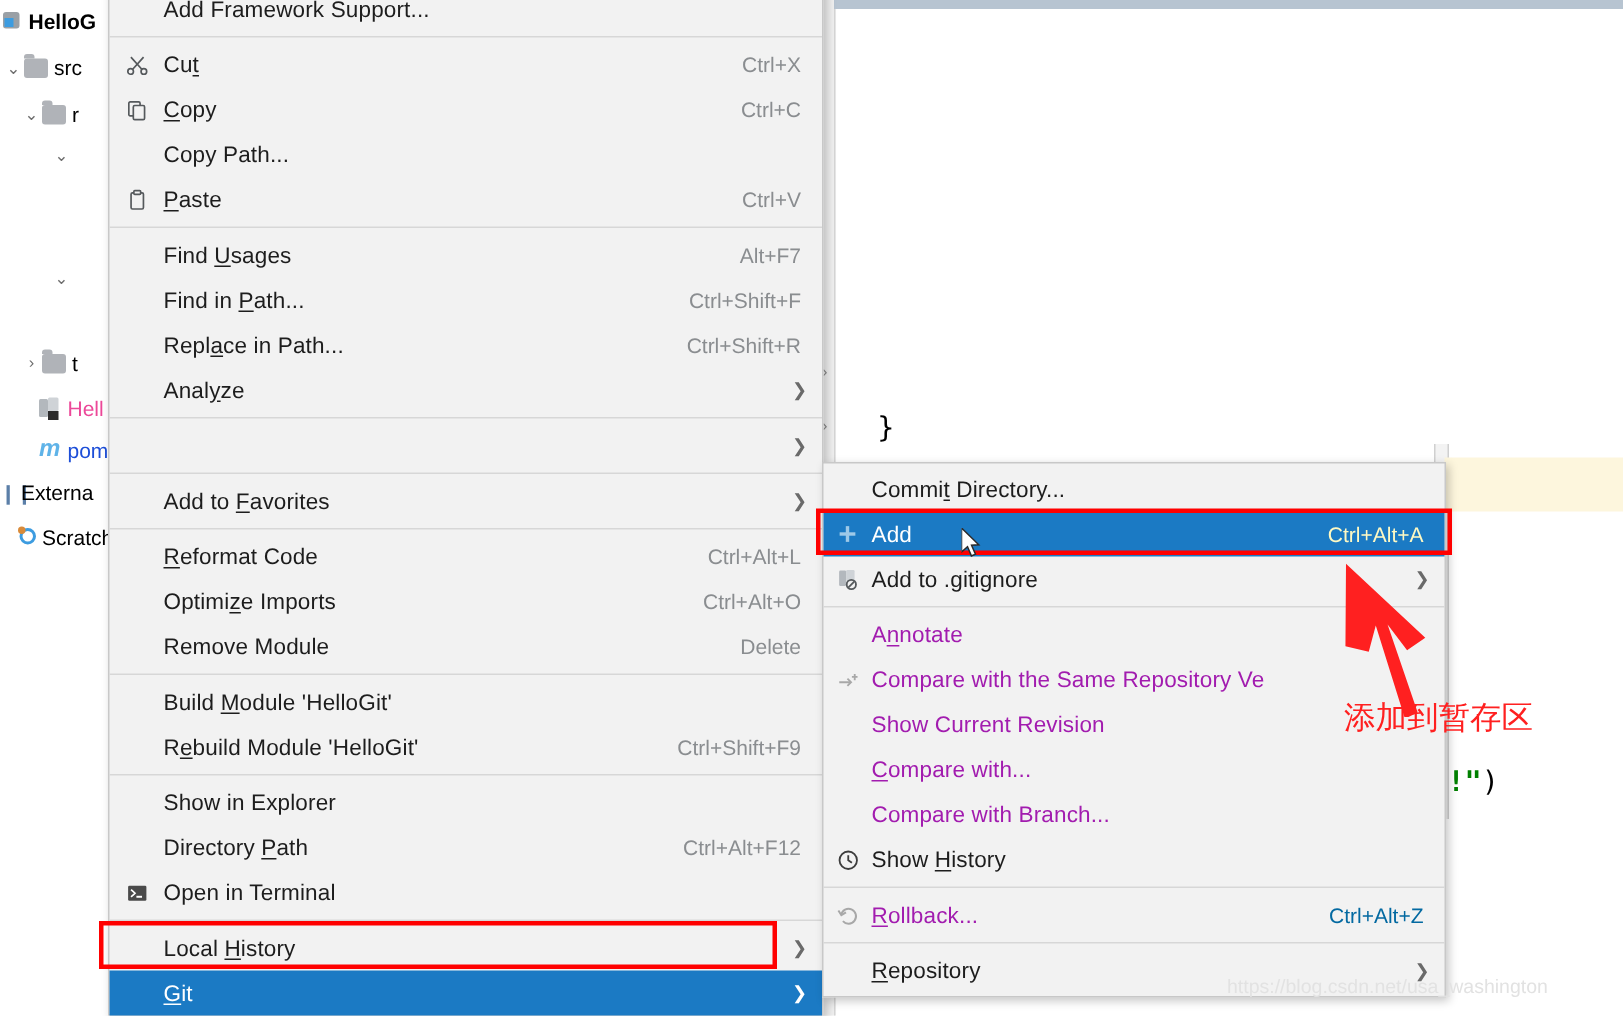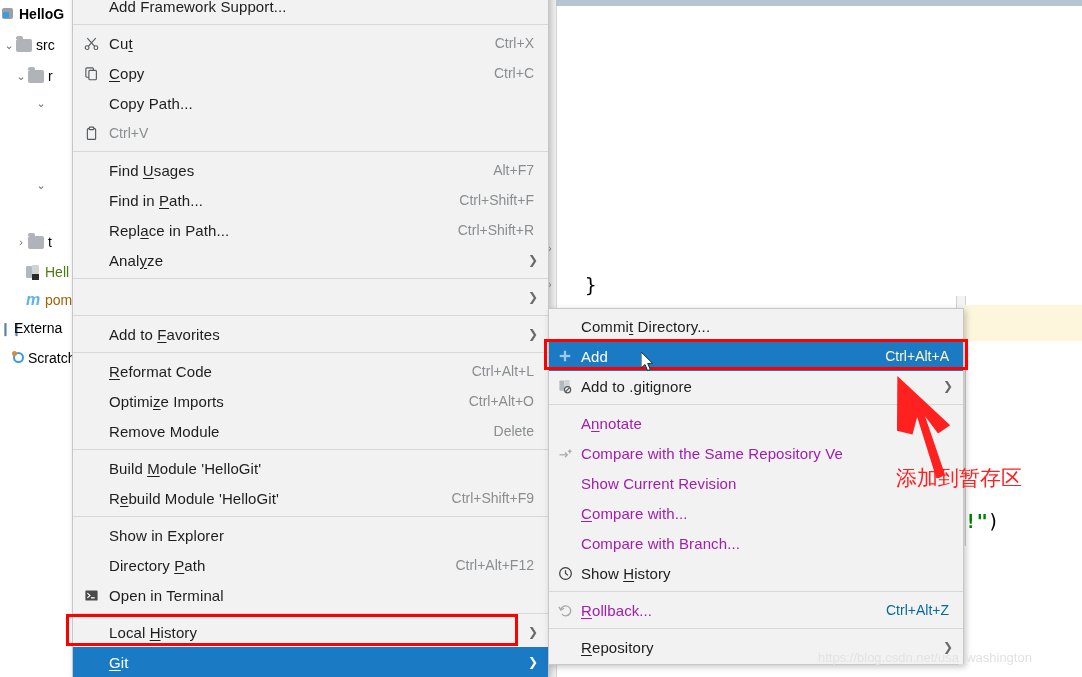--- a/index.html
+++ b/index.html
@@ -114,26 +114,26 @@
       <span class="folder"></span>
       <span class="lbl">t</span>
     </div>
 
     <div class="tree-row" style="top:260px;left:26px;">
       <span style="display:inline-block;width:15px;height:15px;margin-right:4px;position:relative;">
         <span style="position:absolute;left:0;top:1px;width:6px;height:12px;background:#b3b8bd;border-radius:1px;"></span>
         <span style="position:absolute;left:6px;top:0px;width:7px;height:9px;background:#cfd3d7;border-radius:1px;"></span>
         <span style="position:absolute;left:6px;top:9px;width:7px;height:6px;background:#2b2b2b;"></span>
       </span>
-      <span class="lbl" style="color:#4d7c0f;text-align:right;">Hell</span>
+      <span class="lbl" style="color:#ec4899;text-align:right;">Hell</span>
     </div>
 
     <div class="tree-row" style="top:288px;left:26px;">
       <span style="display:inline-block;width:16px;margin-right:3px;color:#5fb3e8;font-style:italic;font-weight:bold;font-size:16px;">m</span>
-      <span class="lbl" style="color:#a16207;">pom</span>
+      <span class="lbl" style="color:#1d4ed8;">pom</span>
     </div>
 
     <div class="tree-row" style="top:316px;left:0px;">
       <span style="display:inline-block;width:12px;margin-right:2px;color:#5b7fa8;font-size:13px;">❙❙</span>
       <span class="lbl">Externa</span>
     </div>
 
     <div class="tree-row" style="top:346px;left:12px;text-align:center;">
       <span style="display:inline-block;width:14px;height:14px;margin-right:2px;position:relative;">
         <span style="position:absolute;left:1px;top:1px;width:11px;height:11px;border:2px solid #3d9ce0;border-radius:50%;box-sizing:border-box;"></span>
@@ -188,20 +188,21 @@
         <span class="ico"></span>
         <span class="txt">Copy Path...</span>
       </div>
       <div class="mi">
         <span class="ico">
           <svg class="icon-svg" width="15" height="15" viewBox="0 0 16 16" fill="none" stroke="#55595c" stroke-width="1.2">
             <rect x="3.6" y="2.8" width="8.8" height="11.4" rx="1"></rect>
             <rect x="5.6" y="1.2" width="4.8" height="2.6" rx="0.6" fill="#f2f2f2"></rect>
           </svg>
         </span>
+        <span class="txt"><span class="u">P</span>aste</span>
         <span class="acc">Ctrl+V</span>
       </div>
       <div class="sep"></div>
       <div class="mi">
         <span class="ico"></span>
         <span class="txt">Find <span class="u">U</span>sages</span>
         <span class="acc">Alt+F7</span>
       </div>
       <div class="mi">
         <span class="ico"></span>

